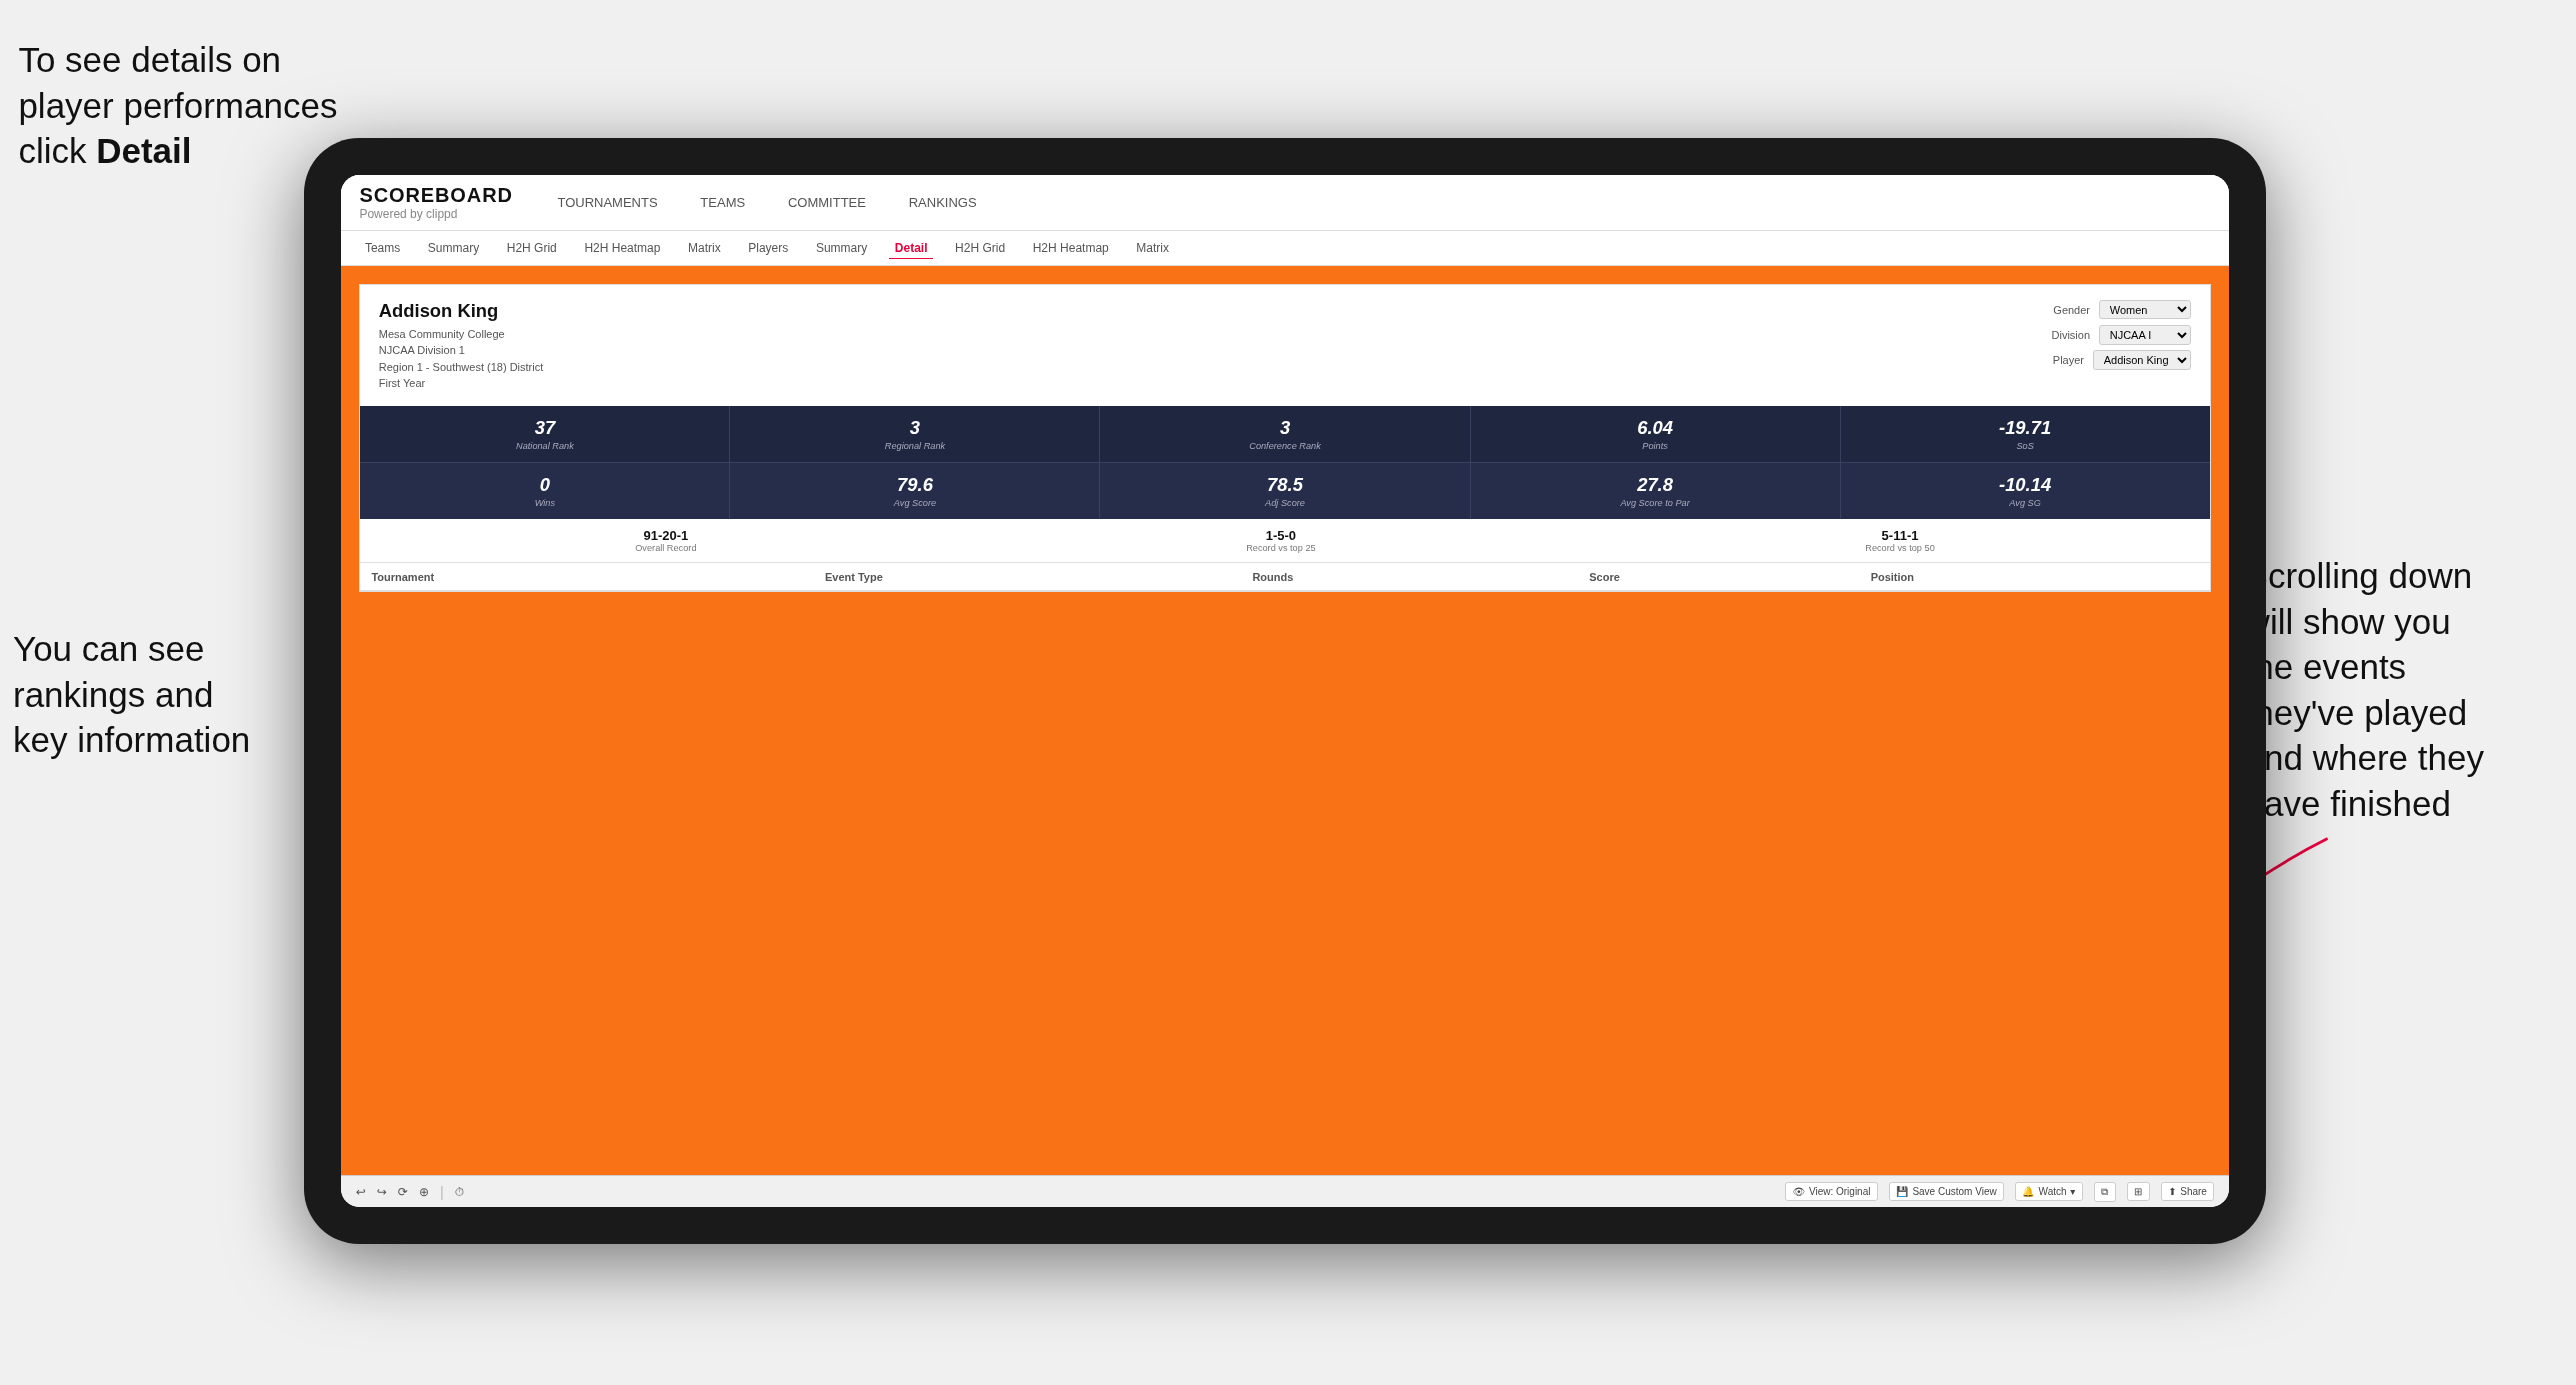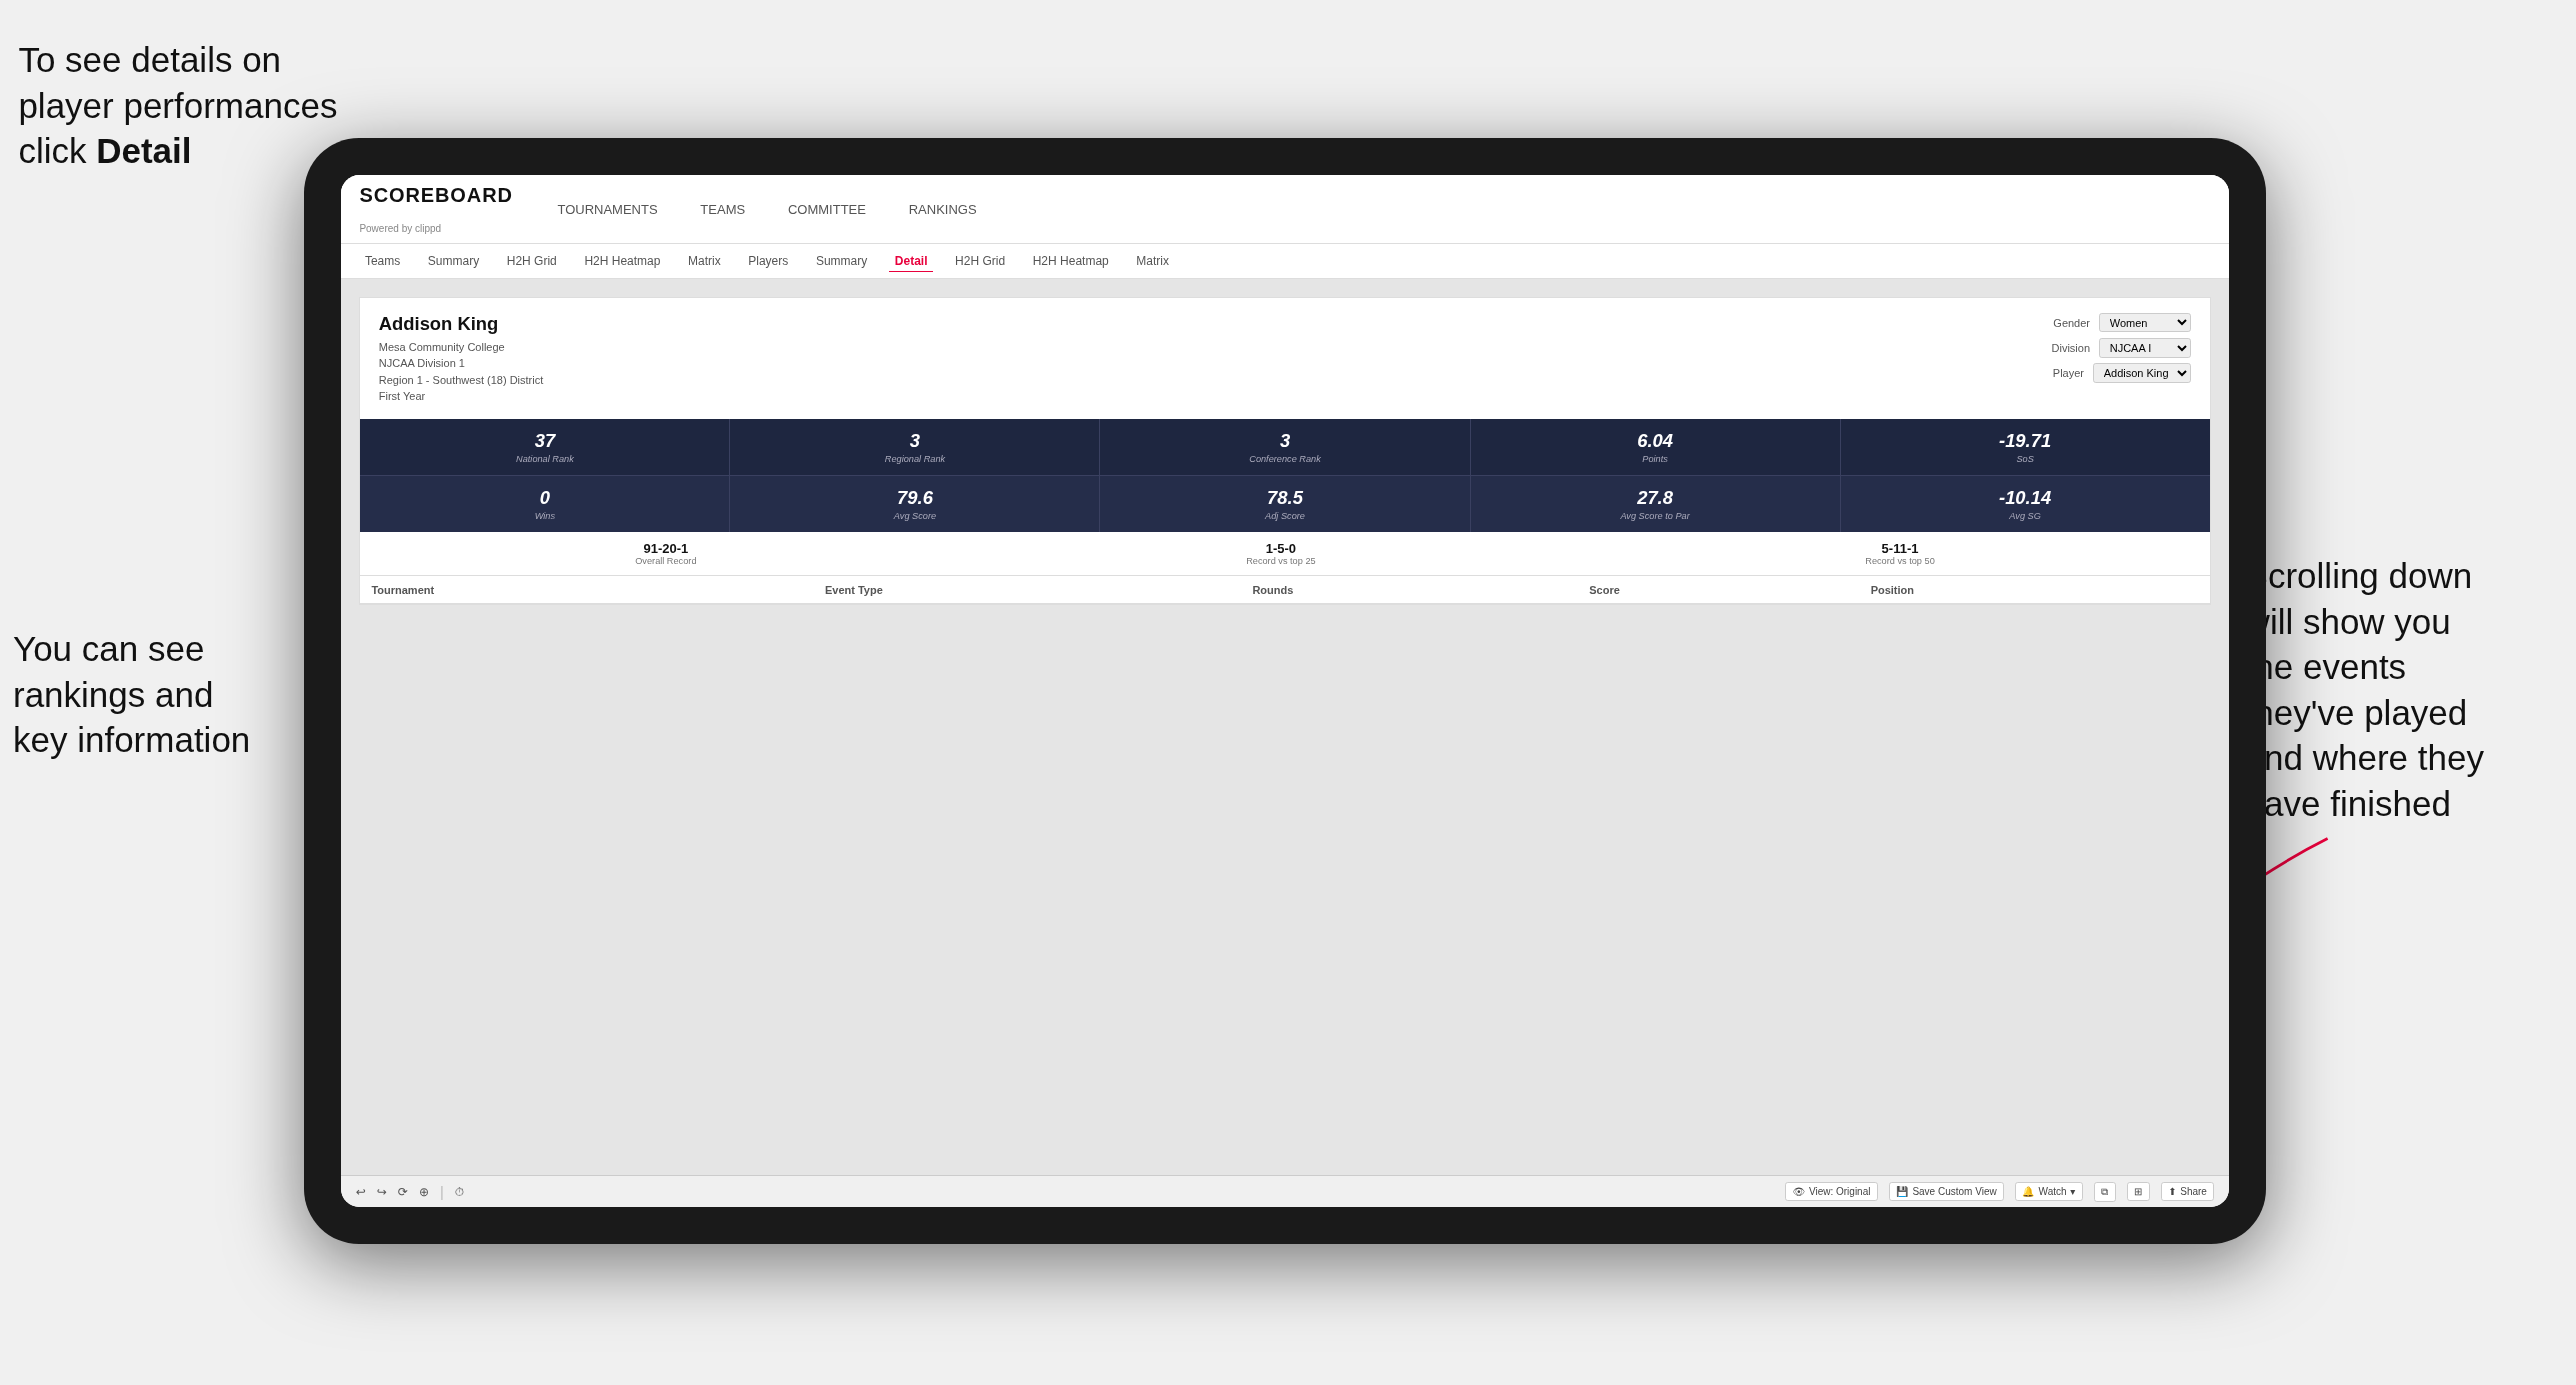--- a/index.html
+++ b/index.html
@@ -81,23 +81,22 @@
       flex-direction: column;
       margin-right: 9.2px;
     }
     .scoreboard-logo .logo-main {
       font-size: 20px;
       font-weight: 900;
       letter-spacing: 0.9px;
       color: #111;
     }
     .scoreboard-logo .logo-sub {
-      font-size: 10px;
+      font-size: 12px;
       color: #888;
-      margin-top: 16px;
     }
     .nav-item {
       font-size: 13px;
       color: #555;
       cursor: pointer;
       padding: 3.7px 7.4px;
     }
 
     
     .sub-nav {
@@ -116,21 +115,21 @@
     }
     .sub-nav-item.active {
       color: #e8003c;
       border-bottom: 1.8px solid #e8003c;
       font-weight: bold;
     }
 
     
     .content-area {
       flex: 1;
-      background: #e5e5e5;
+      background: #f97316;
       overflow-y: auto;
       padding: 18.4px;
     }
 
     
     .player-card {
       background: #fff;
       border: 0.9px solid #ddd;
       margin-bottom: 0;
     }

